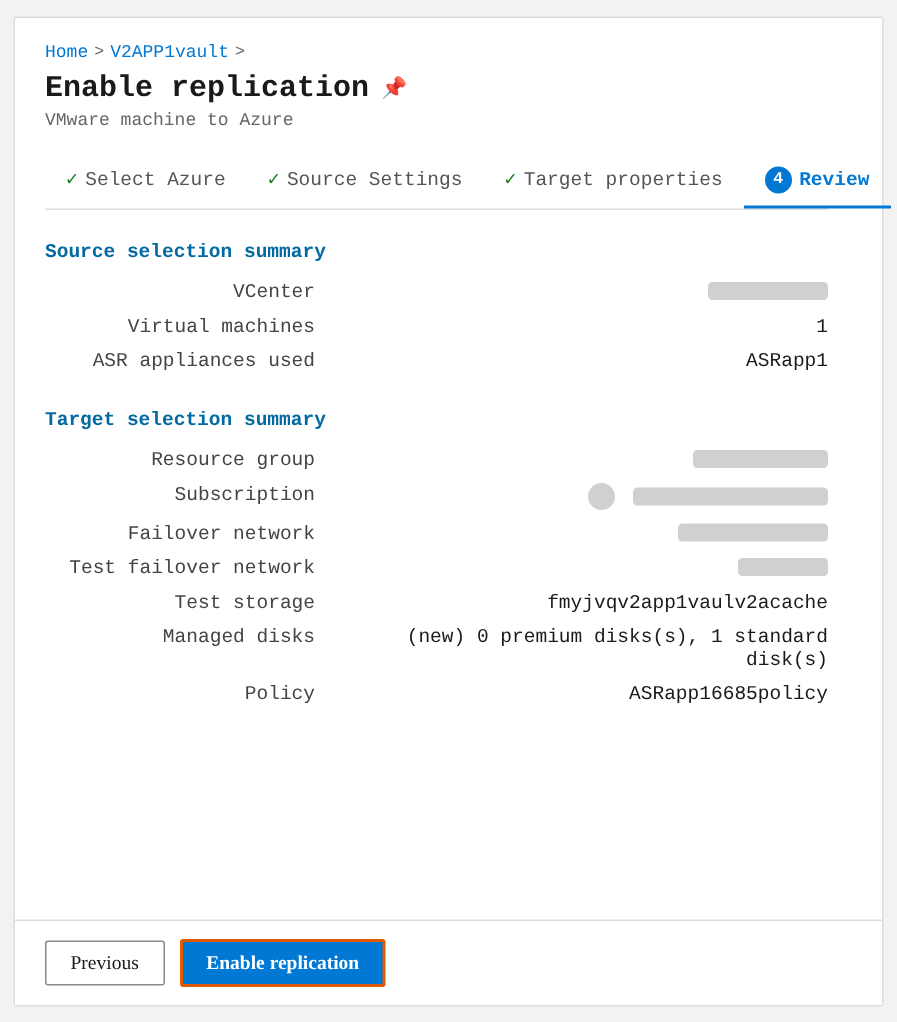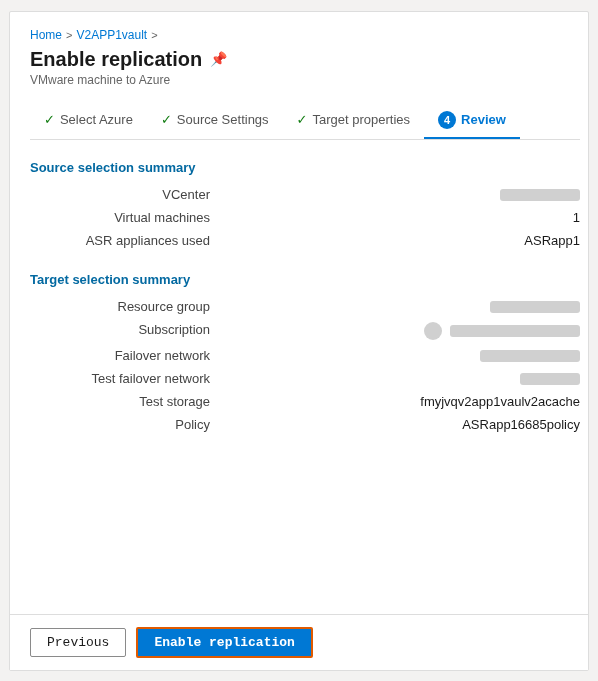--- a/index.html
+++ b/index.html
@@ -16,21 +16,22 @@
       width: 580px;
       min-height: 660px;
       background: #fff;
       border: 1px solid #ddd;
       border-radius: 2px;
       display: flex;
       flex-direction: column;
     }
     .content {
       flex: 1;
-      padding: 16px 8px 10px 20px;
+      padding: 16px 36px 10px 20px;
+      font-family: Liberation Mono, monospace;
     }
     .breadcrumb {
       font-size: 12px;
       color: #0078d4;
       margin-bottom: 6px;
       display: flex;
       align-items: center;
       gap: 4px;
     }
     .breadcrumb a {
@@ -157,21 +158,21 @@
       display: flex;
       align-items: center;
       gap: 10px;
       background: #fff;
     }
     .btn {
       padding: 6px 16px;
       font-size: 13px;
       border-radius: 2px;
       cursor: pointer;
-      font-family: Liberation Mono, monospace;
+      font-family: Liberation Serif, serif;
     }
     .btn-secondary {
       background: #fff;
       border: 1px solid #8a8a8a;
       color: #1a1a1a;
     }
     .btn-primary {
       background: #0078d4;
       border: 2px solid #e05a00;
       color: #fff;
@@ -262,20 +263,24 @@
           <td>Test failover network</td>
           <td>
             <span class="blurred-line" style="width:60px;"></span>
           </td>
         </tr>
         <tr>
           <td>Test storage</td>
           <td>fmyjvqv2app1vaulv2acache</td>
         </tr>
         <tr>
+          <td>Managed disks</td>
+          <td>(new) 0 premium disks(s), 1 standard disk(s)</td>
+        </tr>
+        <tr>
           <td>Policy</td>
           <td>ASRapp16685policy</td>
         </tr>
       </tbody>
     </table>
   </div>
 
   <div class="footer">
     <button class="btn btn-secondary">Previous</button>
     <button class="btn btn-primary">Enable replication</button>

